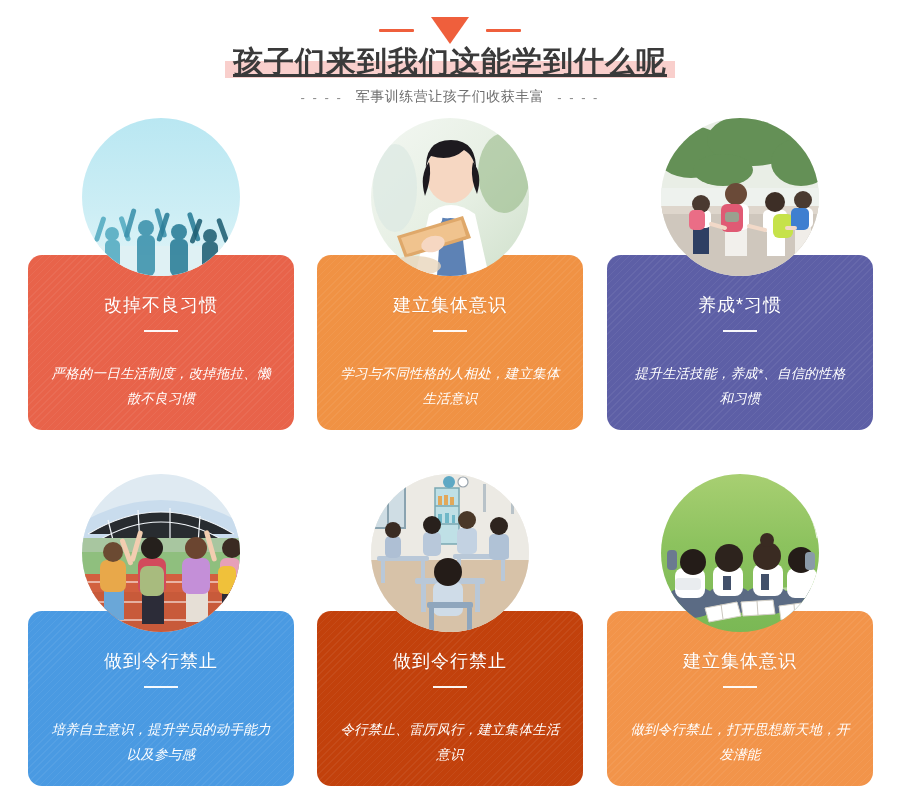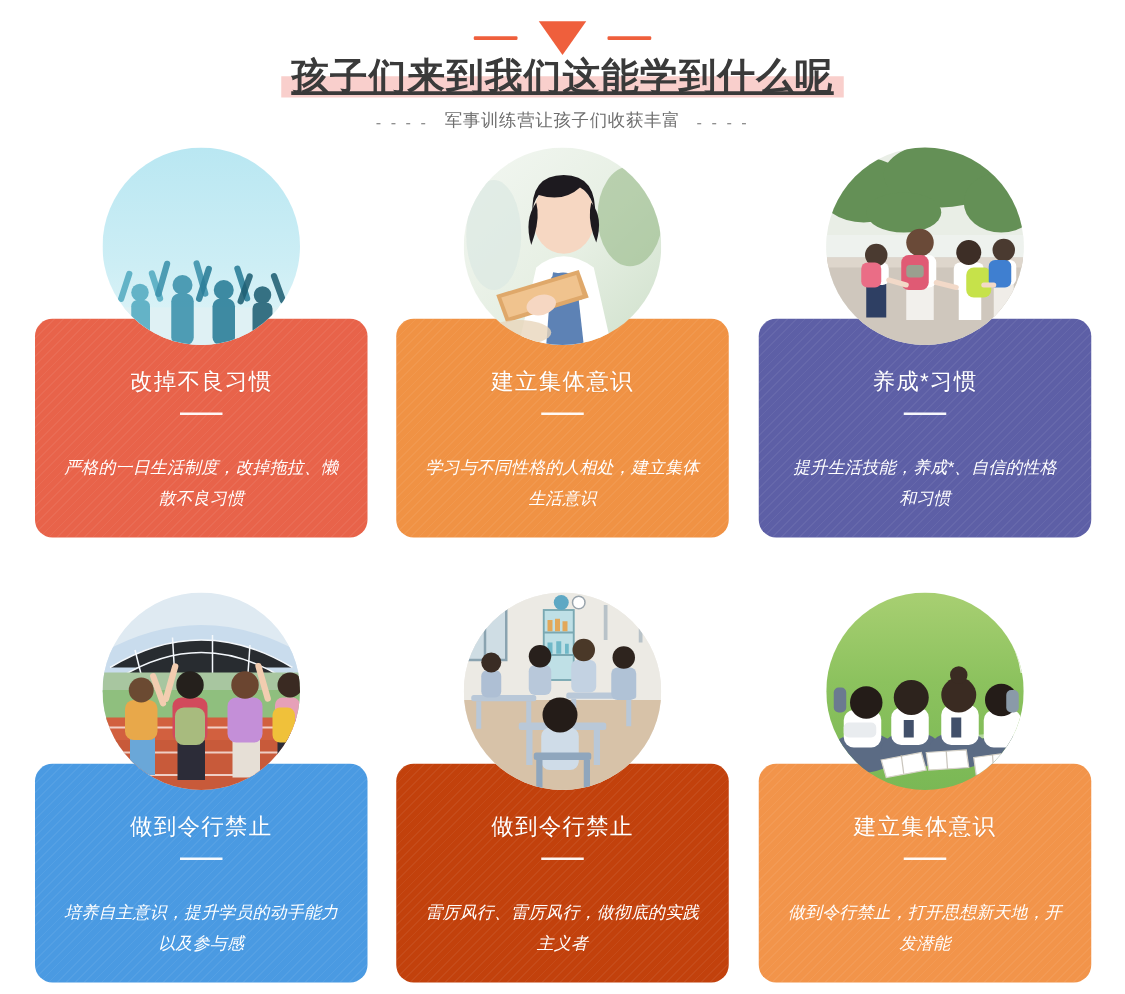--- a/index.html
+++ b/index.html
@@ -472,21 +472,21 @@
             </g>
             <rect x="56" y="128" width="46" height="6" rx="2" fill="#8fa6bd"></rect>
             <rect x="58" y="134" width="5" height="24" fill="#8fa6bd"></rect>
             <rect x="96" y="134" width="5" height="24" fill="#8fa6bd"></rect>
           </svg>
         </div>
         <div class="card" style="background:#c2410c">
           <div class="card-inner">
             <div class="card-title">做到令行禁止</div>
             <div class="card-div"></div>
-            <div class="card-desc">雷厉风行、雷厉风行，做彻底的实践主义者</div>
+            <div class="card-desc">令行禁止、雷厉风行，建立集体生活意识</div>
           </div>
         </div>
       </div>
 
       <div class="card-wrap col-2">
         <div class="photo">
           <svg viewBox="0 0 158 158" xmlns="http://www.w3.org/2000/svg">
             <defs>
               <linearGradient id="g6grass" x1="0" y1="0" x2="0" y2="1">
                 <stop offset="0%" stop-color="#a8cf72"></stop>

